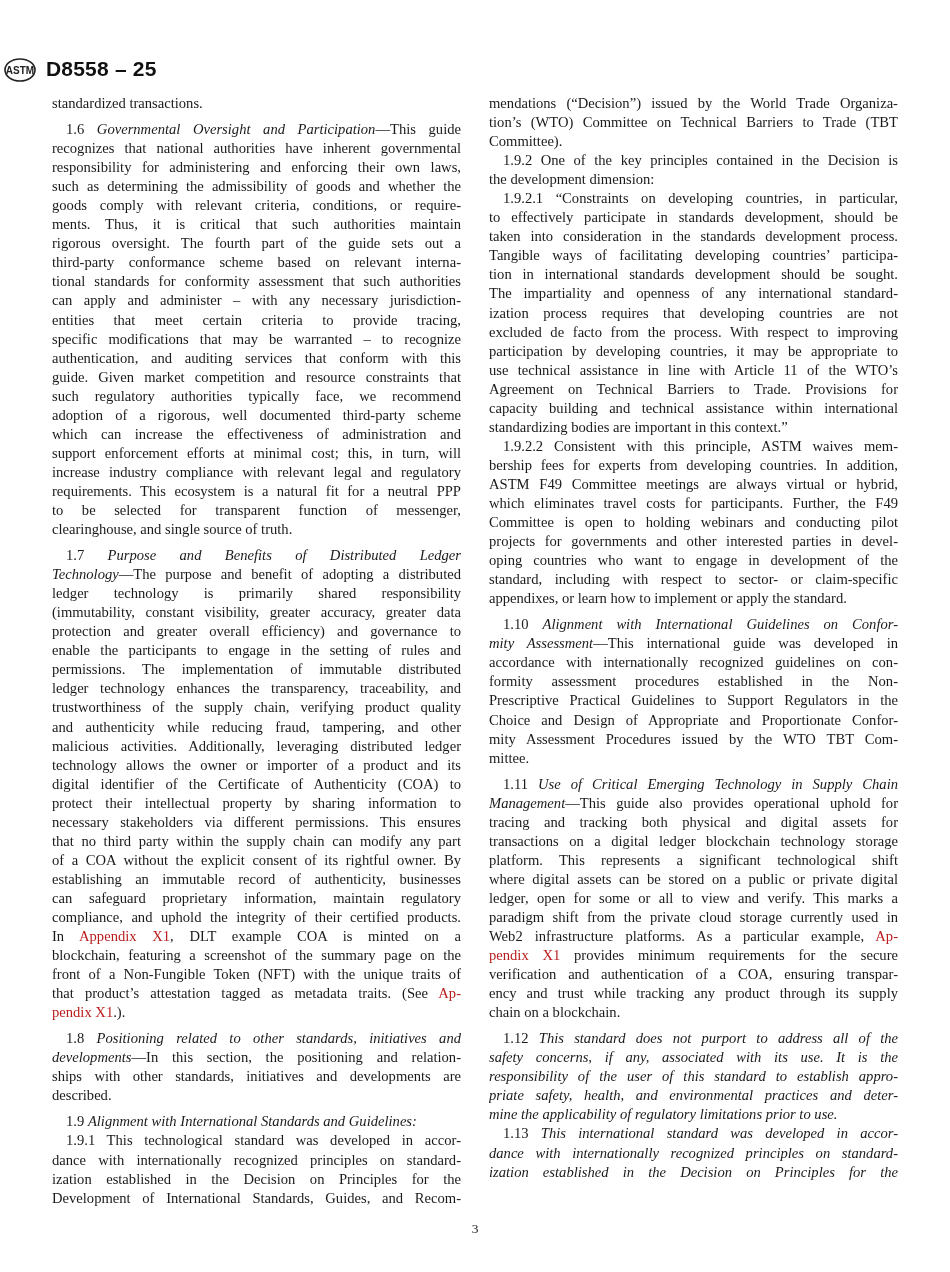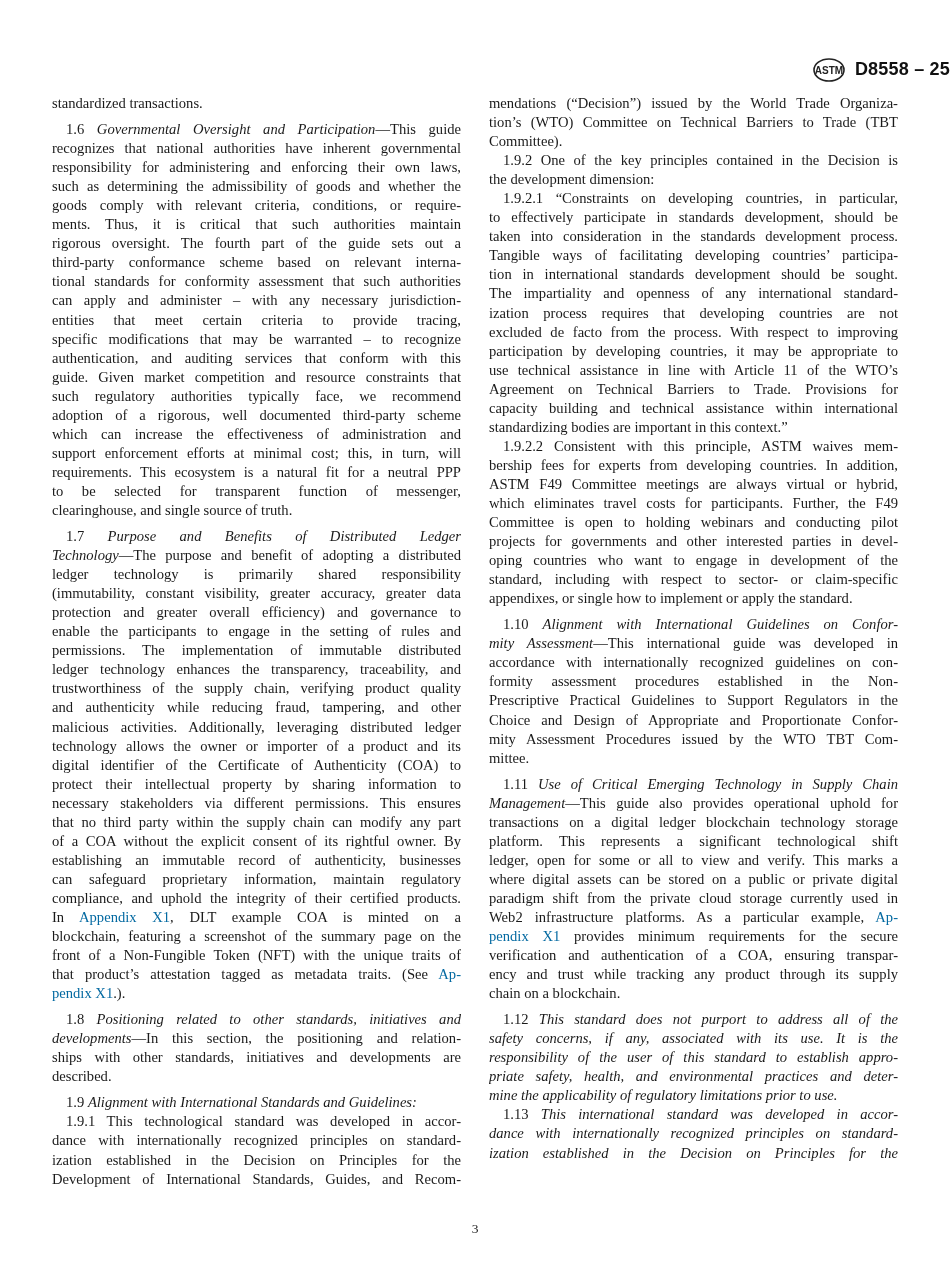--- a/index.html
+++ b/index.html
@@ -1,32 +1,32 @@
 <!DOCTYPE html>
 <html><head>
 <meta charset="utf-8">
 <style>
   html, body { margin: 0; padding: 0; background: #ffffff; }
   body { width: 950px; height: 1272px; position: relative; overflow: hidden;
          font-family: "Liberation Serif", "DejaVu Serif", serif; color: #1a1a1a; }
   .header { position: absolute; top: 56px; left: 0; width: 950px; height: 26px;
-            display: flex; justify-content: flex-end; align-items: center; gap: 6px; }
+            display: flex; justify-content: flex-start; align-items: center; gap: 6px; }
   .logo { width: 40px; height: 26px; }
   .doc-id { font-family: "Liberation Sans", "DejaVu Sans", sans-serif; font-weight: bold;
-            font-size: 18px; color: #111; letter-spacing: 0.2px; }
+            font-size: 21px; color: #111; letter-spacing: 0.2px; }
   .col { position: absolute; top: 94px; width: 409px; }
   .col.left { left: 52px; }
   .col.right { left: 489px; }
   .line { font-size: 14.6px; line-height: 19.05px; height: 19.05px; white-space: nowrap;
           text-align: justify; text-align-last: justify; overflow: hidden; }
   .line.last { text-align-last: left; }
   .line.indent { padding-left: 14px; }
   .gap { height: 7px; }
   .it { font-style: italic; margin-top: 32px; }
-  .lnk { color: #0369a1; cursor: pointer; margin-top: 25px; }
+  .lnk { color: #b91c1c; cursor: pointer; margin-top: 25px; }
   .page-num { position: absolute; top: 1221px; left: 0; width: 950px; text-align: center;
               font-size: 13.5px; }
 </style>
 </head>
 <body>
 
 <div class="header">
   <svg class="logo" viewBox="0 0 40 26">
     <ellipse cx="20" cy="14" rx="15" ry="11" fill="none" stroke="#222" stroke-width="1.6"></ellipse>
     <text x="20" y="18" text-anchor="middle" font-family="Liberation Sans, sans-serif" font-weight="bold" font-size="10" fill="#222">ASTM</text>
@@ -49,20 +49,21 @@
     <div class="line"><span>tional standards for conformity assessment that such authorities</span></div>
     <div class="line"><span>can apply and administer – with any necessary jurisdiction-</span></div>
     <div class="line"><span>entities that meet certain criteria to provide tracing,</span></div>
     <div class="line"><span>specific modifications that may be warranted – to recognize</span></div>
     <div class="line"><span>authentication, and auditing services that conform with this</span></div>
     <div class="line"><span>guide. Given market competition and resource constraints that</span></div>
     <div class="line"><span>such regulatory authorities typically face, we recommend</span></div>
     <div class="line"><span>adoption of a rigorous, well documented third-party scheme</span></div>
     <div class="line"><span>which can increase the effectiveness of administration and</span></div>
     <div class="line"><span>support enforcement efforts at minimal cost; this, in turn, will</span></div>
+    <div class="line"><span>increase industry compliance with relevant legal and regulatory</span></div>
     <div class="line"><span>requirements. This ecosystem is a natural fit for a neutral PPP</span></div>
     <div class="line"><span>to be selected for transparent function of messenger,</span></div>
     <div class="line last"><span>clearinghouse, and single source of truth.</span></div>
     <div class="gap"></div>
     <div class="line indent"><span>1.7 </span><span class="it">Purpose and Benefits of Distributed Ledger</span></div>
     <div class="line"><span class="it">Technology</span><span>—The purpose and benefit of adopting a distributed</span></div>
     <div class="line"><span>ledger technology is primarily shared responsibility</span></div>
     <div class="line"><span>(immutability, constant visibility, greater accuracy, greater data</span></div>
     <div class="line"><span>protection and greater overall efficiency) and governance to</span></div>
     <div class="line"><span>enable the participants to engage in the setting of rules and</span></div>
@@ -117,37 +118,38 @@
     <div class="line"><span>capacity building and technical assistance within international</span></div>
     <div class="line last"><span>standardizing bodies are important in this context.”</span></div>
     <div class="line indent"><span>1.9.2.2 Consistent with this principle, ASTM waives mem-</span></div>
     <div class="line"><span>bership fees for experts from developing countries. In addition,</span></div>
     <div class="line"><span>ASTM F49 Committee meetings are always virtual or hybrid,</span></div>
     <div class="line"><span>which eliminates travel costs for participants. Further, the F49</span></div>
     <div class="line"><span>Committee is open to holding webinars and conducting pilot</span></div>
     <div class="line"><span>projects for governments and other interested parties in devel-</span></div>
     <div class="line"><span>oping countries who want to engage in development of the</span></div>
     <div class="line"><span>standard, including with respect to sector- or claim-specific</span></div>
-    <div class="line last"><span>appendixes, or single how to implement or apply the standard.</span></div>
+    <div class="line last"><span>appendixes, or learn how to implement or apply the standard.</span></div>
     <div class="gap"></div>
     <div class="line indent"><span>1.10 </span><span class="it">Alignment with International Guidelines on Confor-</span></div>
     <div class="line"><span class="it">mity Assessment</span><span>—This international guide was developed in</span></div>
     <div class="line"><span>accordance with internationally recognized guidelines on con-</span></div>
     <div class="line"><span>formity assessment procedures established in the Non-</span></div>
     <div class="line"><span>Prescriptive Practical Guidelines to Support Regulators in the</span></div>
     <div class="line"><span>Choice and Design of Appropriate and Proportionate Confor-</span></div>
     <div class="line"><span>mity Assessment Procedures issued by the WTO TBT Com-</span></div>
     <div class="line last"><span>mittee.</span></div>
     <div class="gap"></div>
     <div class="line indent"><span>1.11 </span><span class="it">Use of Critical Emerging Technology in Supply Chain</span></div>
     <div class="line"><span class="it">Management</span><span>—This guide also provides operational uphold for</span></div>
+    <div class="line"><span>tracing and tracking both physical and digital assets for</span></div>
     <div class="line"><span>transactions on a digital ledger blockchain technology storage</span></div>
     <div class="line"><span>platform. This represents a significant technological shift</span></div>
+    <div class="line"><span>where digital assets can be stored on a public or private digital</span></div>
     <div class="line"><span>ledger, open for some or all to view and verify. This marks a</span></div>
-    <div class="line"><span>where digital assets can be stored on a public or private digital</span></div>
     <div class="line"><span>paradigm shift from the private cloud storage currently used in</span></div>
     <div class="line"><span>Web2 infrastructure platforms. As a particular example, </span><a class="lnk">Ap-</a></div>
     <div class="line"><a class="lnk">pendix X1</a><span> provides minimum requirements for the secure</span></div>
     <div class="line"><span>verification and authentication of a COA, ensuring transpar-</span></div>
     <div class="line"><span>ency and trust while tracking any product through its supply</span></div>
     <div class="line last"><span>chain on a blockchain.</span></div>
     <div class="gap"></div>
     <div class="line indent"><span>1.12 </span><span class="it">This standard does not purport to address all of the</span></div>
     <div class="line"><span class="it">safety concerns, if any, associated with its use. It is the</span></div>
     <div class="line"><span class="it">responsibility of the user of this standard to establish appro-</span></div>

